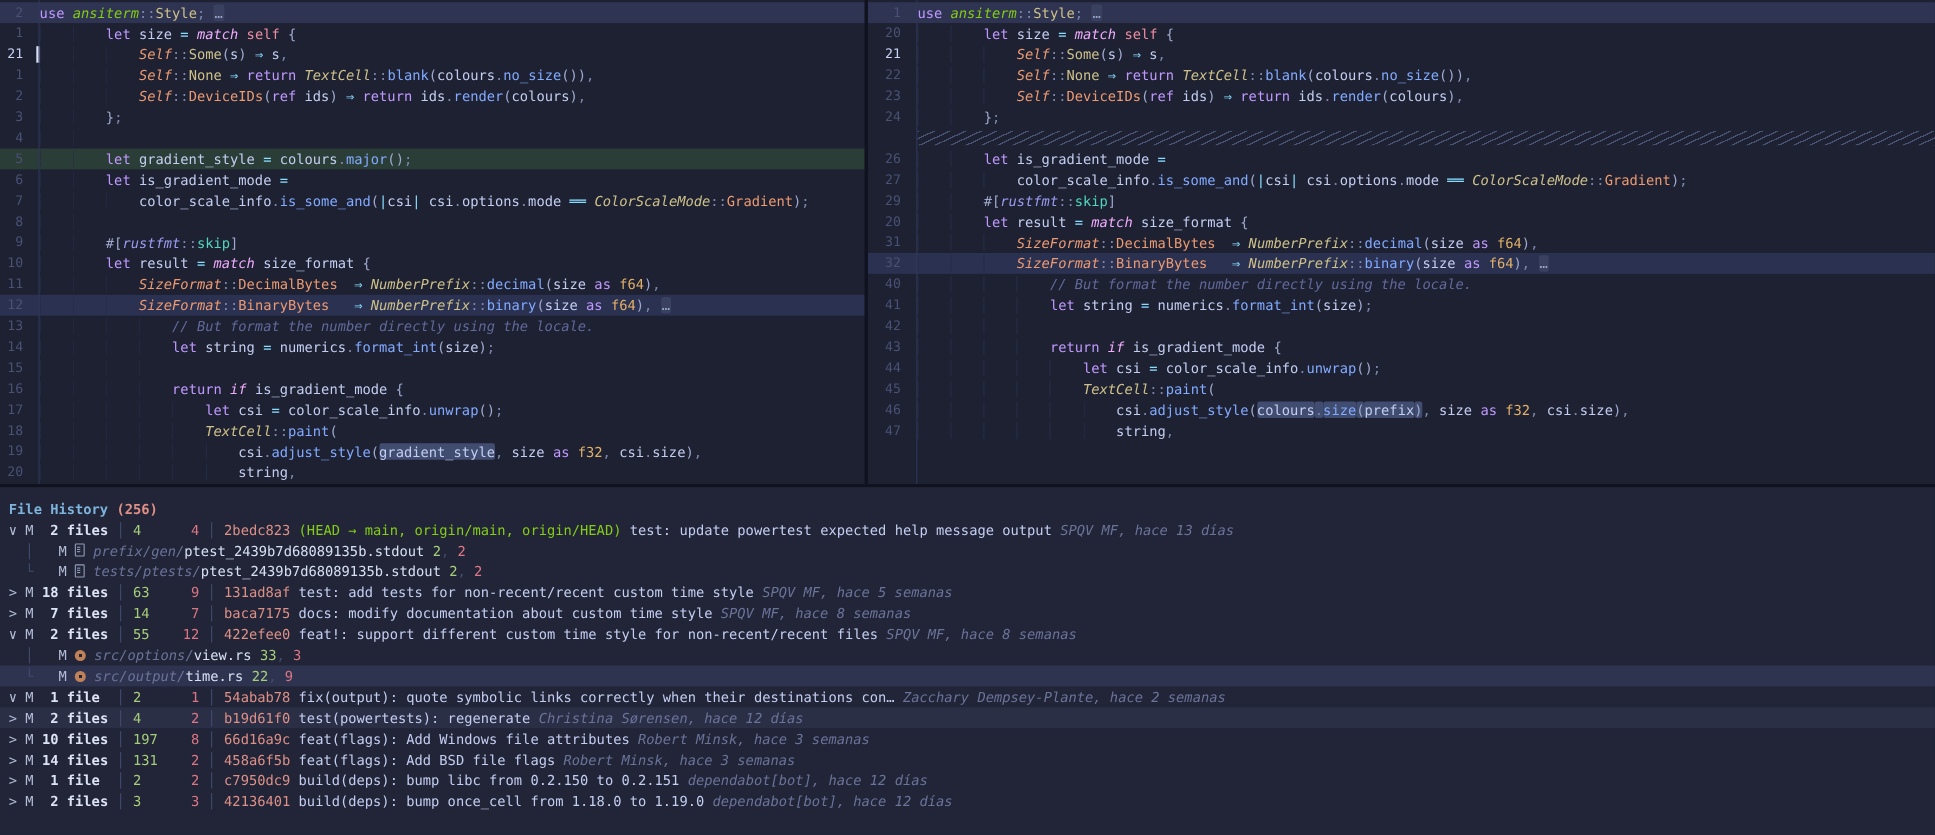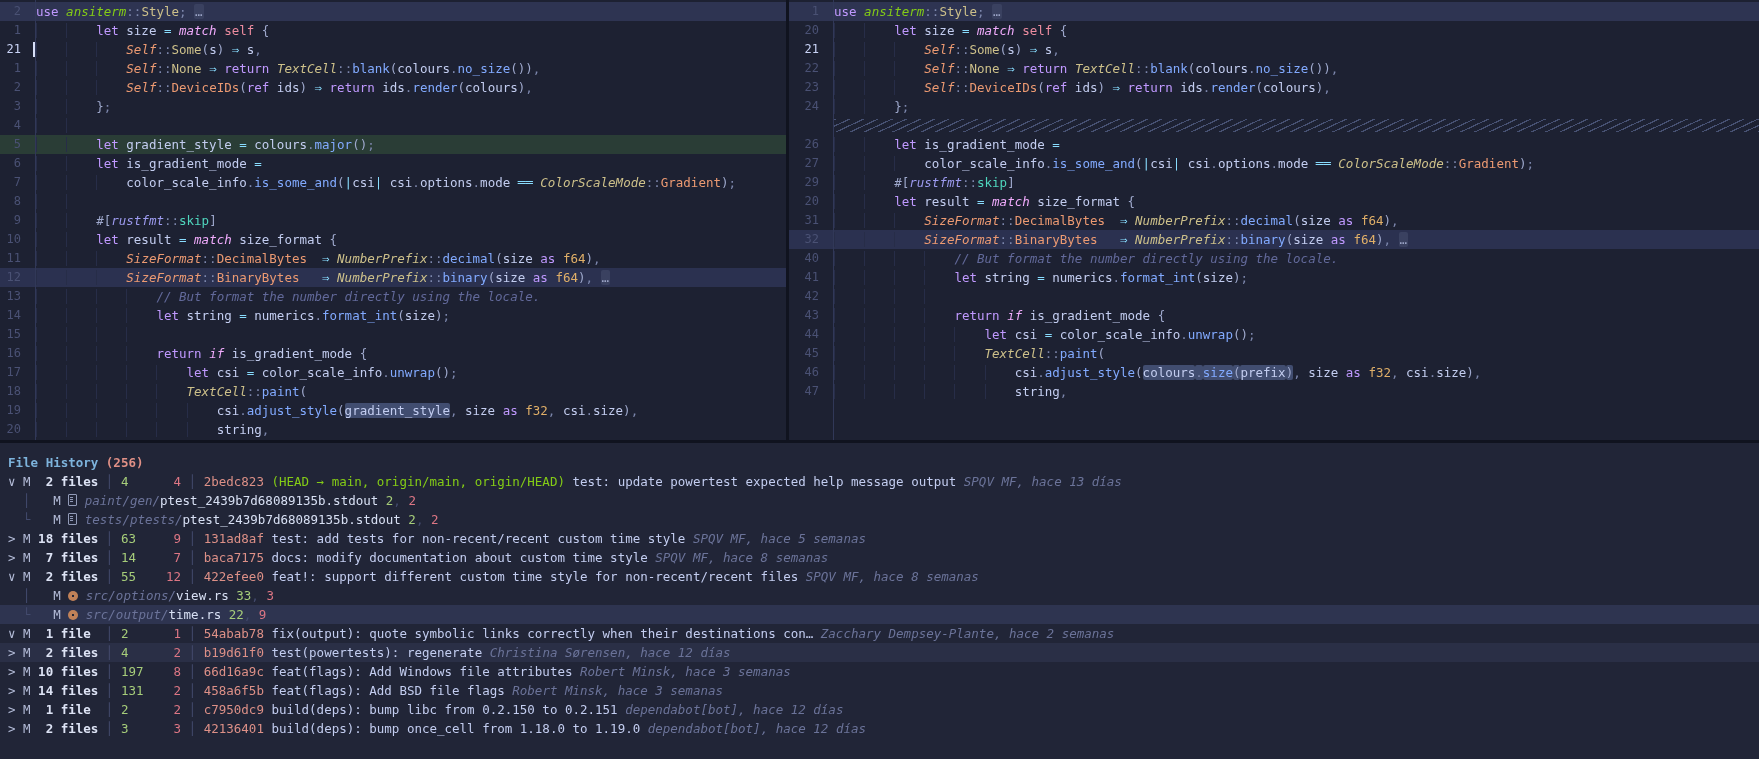--- a/index.html
+++ b/index.html
@@ -138,21 +138,21 @@
     <div class="vline"></div>
   </div>
 </div>
 
 <div class="hsep"></div>
 
 <div class="fh">
   <div class="fh-title"><span class="fh-name">File History</span><span> </span><span class="fh-count">(256)</span></div>
   <div id="fh-rows">
       <div class="fh-row"><span class="ar">∨</span><span class="f"> </span><span class="st">M</span><span class="cnt">  2 files </span><span class="sepc">│</span><span class="ad"> 4    </span><span class="de">  4 </span><span class="sepc">│</span><span class="hash"> 2bedc823</span><span class="refs"> (HEAD → main, origin/main, origin/HEAD)</span><span class="msg"> test: update powertest expected help message output</span><span class="meta"> SPQV MF, hace 13 días</span></div>
-      <div class="fh-row"><span class="gd">  │   </span><span class="st">M </span><span class="fico ico-doc"></span><span class="f"> </span><span class="dir">paint/gen/</span><span class="fname">ptest_2439b7d68089135b.stdout</span><span class="ad"> 2</span><span class="sepc">,</span><span class="de"> 2</span></div>
+      <div class="fh-row"><span class="gd">  │   </span><span class="st">M </span><span class="fico ico-doc"></span><span class="f"> </span><span class="dir">prefix/gen/</span><span class="fname">ptest_2439b7d68089135b.stdout</span><span class="ad"> 2</span><span class="sepc">,</span><span class="de"> 2</span></div>
       <div class="fh-row"><span class="gd">  └   </span><span class="st">M </span><span class="fico ico-doc"></span><span class="f"> </span><span class="dir">tests/ptests/</span><span class="fname">ptest_2439b7d68089135b.stdout</span><span class="ad"> 2</span><span class="sepc">,</span><span class="de"> 2</span></div>
       <div class="fh-row"><span class="ar">&gt;</span><span class="f"> </span><span class="st">M</span><span class="cnt"> 18 files </span><span class="sepc">│</span><span class="ad"> 63   </span><span class="de">  9 </span><span class="sepc">│</span><span class="hash"> 131ad8af</span><span class="msg"> test: add tests for non-recent/recent custom time style</span><span class="meta"> SPQV MF, hace 5 semanas</span></div>
       <div class="fh-row"><span class="ar">&gt;</span><span class="f"> </span><span class="st">M</span><span class="cnt">  7 files </span><span class="sepc">│</span><span class="ad"> 14   </span><span class="de">  7 </span><span class="sepc">│</span><span class="hash"> baca7175</span><span class="msg"> docs: modify documentation about custom time style</span><span class="meta"> SPQV MF, hace 8 semanas</span></div>
       <div class="fh-row"><span class="ar">∨</span><span class="f"> </span><span class="st">M</span><span class="cnt">  2 files </span><span class="sepc">│</span><span class="ad"> 55   </span><span class="de"> 12 </span><span class="sepc">│</span><span class="hash"> 422efee0</span><span class="msg"> feat!: support different custom time style for non-recent/recent files</span><span class="meta"> SPQV MF, hace 8 semanas</span></div>
       <div class="fh-row"><span class="gd">  │   </span><span class="st">M </span><span class="fico ico-rust"></span><span class="f"> </span><span class="dir">src/options/</span><span class="fname">view.rs</span><span class="ad"> 33</span><span class="sepc">,</span><span class="de"> 3</span></div>
       <div class="fh-row fh-selected"><span class="gd">  └   </span><span class="st">M </span><span class="fico ico-rust"></span><span class="f"> </span><span class="dir">src/output/</span><span class="fname">time.rs</span><span class="ad"> 22</span><span class="sepc">,</span><span class="de"> 9</span></div>
       <div class="fh-row"><span class="ar">∨</span><span class="f"> </span><span class="st">M</span><span class="cnt">  1 file  </span><span class="sepc">│</span><span class="ad"> 2    </span><span class="de">  1 </span><span class="sepc">│</span><span class="hash"> 54abab78</span><span class="msg"> fix(output): quote symbolic links correctly when their destinations con…</span><span class="meta"> Zacchary Dempsey-Plante, hace 2 semanas</span></div>
       <div class="fh-row fh-cursor"><span class="ar">&gt;</span><span class="f"> </span><span class="st">M</span><span class="cnt">  2 files </span><span class="sepc">│</span><span class="ad"> 4    </span><span class="de">  2 </span><span class="sepc">│</span><span class="hash"> b19d61f0</span><span class="msg"> test(powertests): regenerate</span><span class="meta"> Christina Sørensen, hace 12 días</span></div>
       <div class="fh-row"><span class="ar">&gt;</span><span class="f"> </span><span class="st">M</span><span class="cnt"> 10 files </span><span class="sepc">│</span><span class="ad"> 197  </span><span class="de">  8 </span><span class="sepc">│</span><span class="hash"> 66d16a9c</span><span class="msg"> feat(flags): Add Windows file attributes</span><span class="meta"> Robert Minsk, hace 3 semanas</span></div>
       <div class="fh-row"><span class="ar">&gt;</span><span class="f"> </span><span class="st">M</span><span class="cnt"> 14 files </span><span class="sepc">│</span><span class="ad"> 131  </span><span class="de">  2 </span><span class="sepc">│</span><span class="hash"> 458a6f5b</span><span class="msg"> feat(flags): Add BSD file flags</span><span class="meta"> Robert Minsk, hace 3 semanas</span></div>

